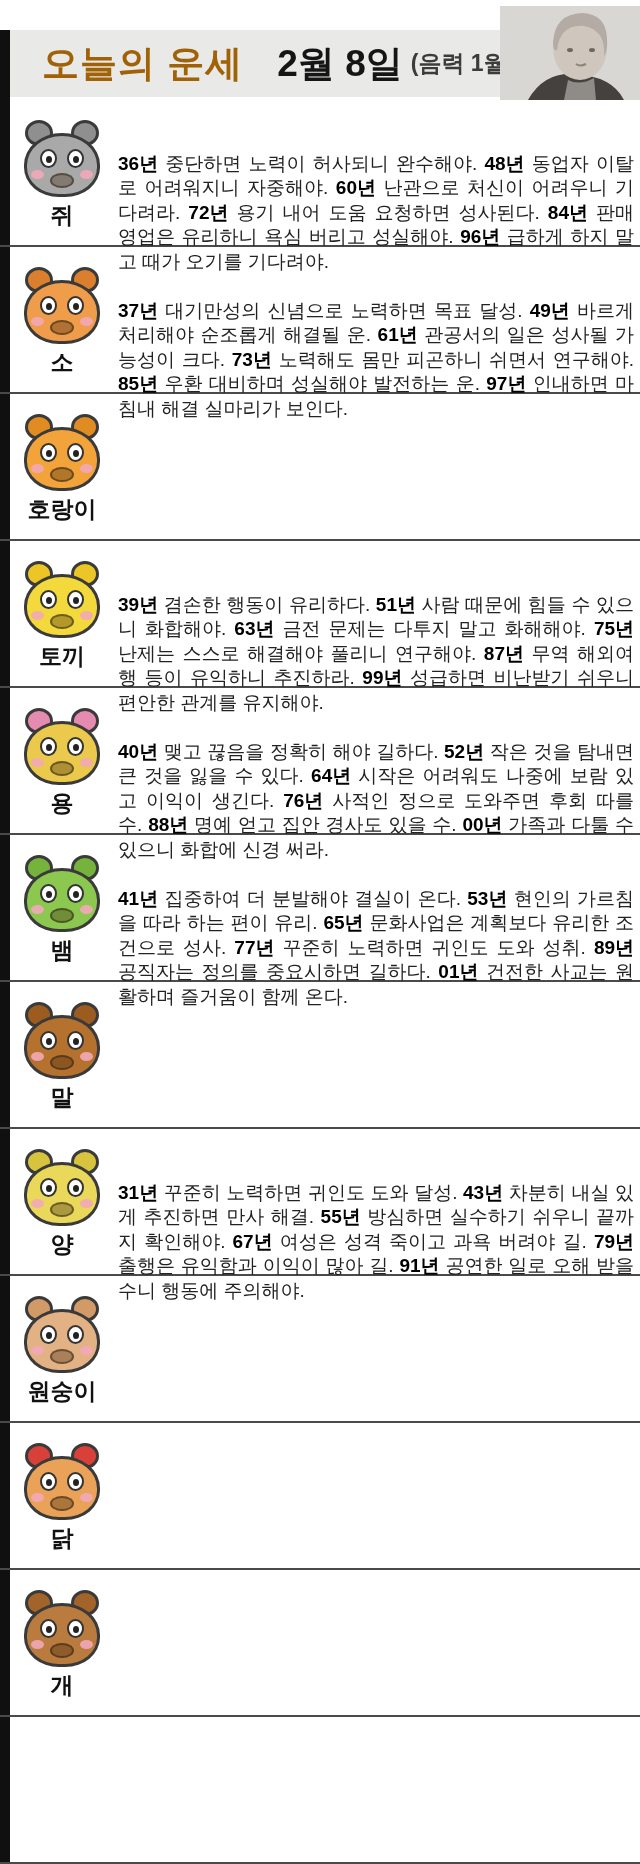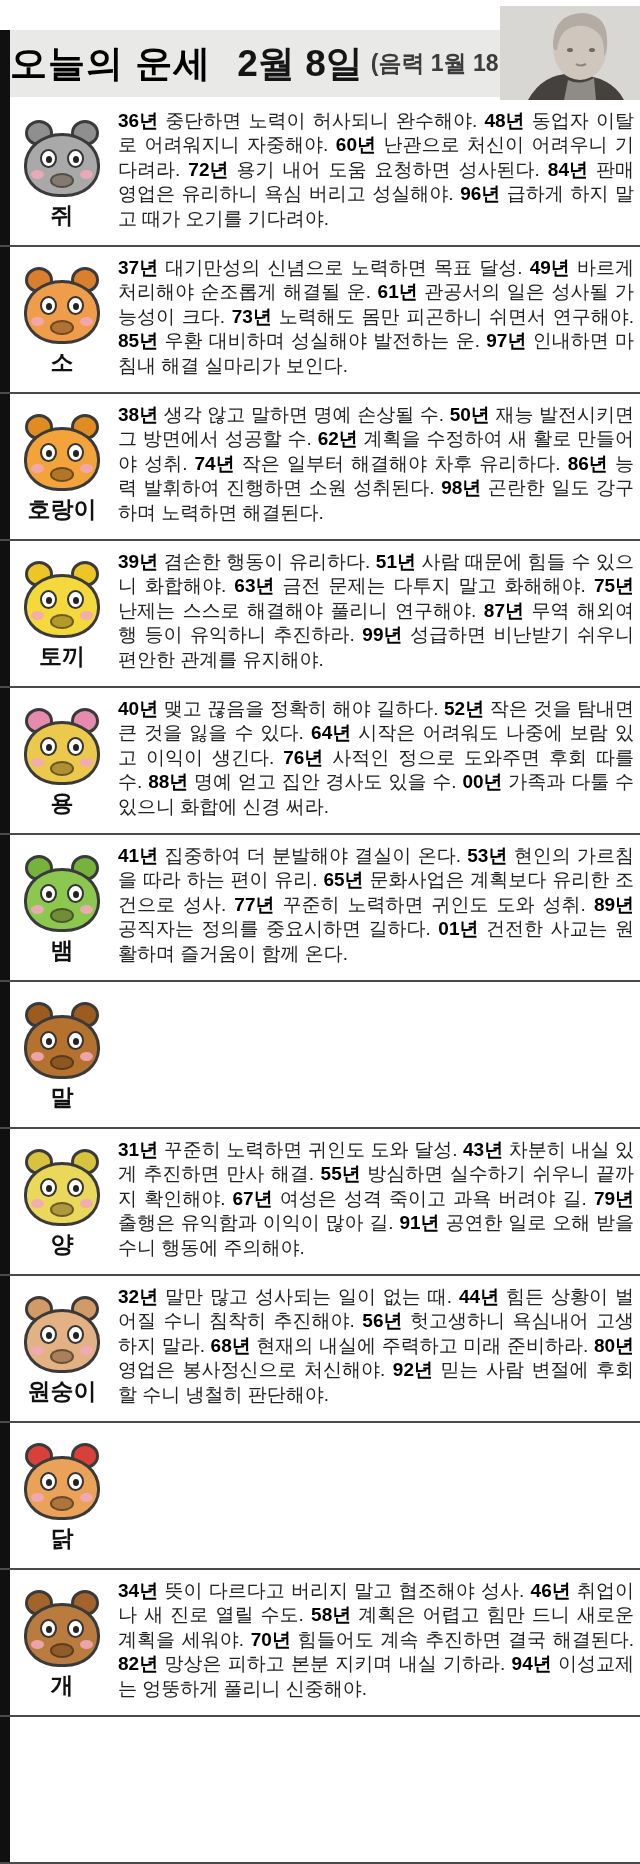--- a/index.html
+++ b/index.html
@@ -3,33 +3,33 @@
 <meta charset="utf-8">
 <style>
   html,body{margin:0;padding:0;background:#fff;}
   .page{position:relative;width:640px;height:1864px;background:#fff;overflow:hidden;
         font-family:"Liberation Sans","DejaVu Sans",sans-serif;color:#1a1a1a;}
   .left-bar{position:absolute;left:0;top:30px;width:10px;height:1834px;background:#101010;}
   
   .header{position:relative;height:100px;}
   .header-band{position:absolute;left:10px;top:30px;width:497px;height:67px;background:#e9e9e8;
                display:flex;align-items:center;}
-  .header-title{font-size:37px;font-weight:bold;color:#000000;letter-spacing:1px;white-space:nowrap;}
-  .header-date{font-size:37px;font-weight:bold;color:#151515;margin-left:26px;white-space:nowrap;}
+  .header-title{font-size:37px;font-weight:bold;color:#a16207;margin-left:32px;letter-spacing:1px;white-space:nowrap;}
+  .header-date{font-size:37px;font-weight:bold;color:#151515;margin-left:34px;white-space:nowrap;}
   .header-lunar{font-size:23px;font-weight:bold;color:#3c3c3c;margin-left:8px;white-space:nowrap;}
   .portrait{position:absolute;right:0;top:6px;width:140px;height:94px;}
   
   .sections{position:absolute;top:100px;left:0;width:640px;}
   .section{display:flex;height:147px;box-sizing:border-box;border-bottom:2px solid #4a4a4a;
            padding:6px 4px 4px 10px;}
   .icon-col{width:104px;flex:none;display:flex;flex-direction:column;align-items:center;
             justify-content:center;gap:4px;}
   .animal-name{font-size:23px;font-weight:bold;color:#111;line-height:1;}
   .fortune{flex:1;font-size:19px;line-height:24.4px;text-align:justify;word-break:break-all;
-           color:#222;padding:3px 2px 0 4px;}
+           color:#222;padding:3px 2px 0 4px;margin-top:43px;}
   .fortune b{font-weight:bold;color:#000;}
   
   .icon{position:relative;width:82px;height:80px;}
   .ear{position:absolute;top:0;width:28px;height:26px;border-radius:50%;
        border:3px solid #3a3a3a;box-sizing:border-box;}
   .ear.l{left:4px;}  .ear.r{right:4px;}
   .face{position:absolute;left:3px;top:13px;width:76px;height:64px;border-radius:50% 50% 46% 46%;
         border:3px solid #3a3a3a;box-sizing:border-box;}
   .eye{position:absolute;top:13px;width:17px;height:19px;background:#fff;border:2.5px solid #333;
        border-radius:50%;box-sizing:border-box;}
@@ -111,21 +111,20 @@
         <span class="face" style="background: rgb(242, 164, 58);">
           <span class="eye l"></span>
               <span class="eye r"></span>
           <span class="cheek l"></span>
               <span class="cheek r"></span>
           <span class="snout"></span>
         </span>
       </div>
       <div class="animal-name">호랑이</div>
     </div>
-    <div class="fortune"><b>38년</b> 생각 않고 말하면 명예 손상될 수. <b>50년</b> 재능 발전시키면 그 방면에서 성공할 수. <b>62년</b> 계획을 수정하여 새 활로 만들어야 성취. <b>74년</b> 작은 일부터 해결해야 차후 유리하다. <b>86년</b> 능력 발휘하여 진행하면 소원 성취된다. <b>98년</b> 곤란한 일도 강구하며 노력하면 해결된다.</div>
   </section>
 
   <section class="section">
     <div class="icon-col">
       <div class="icon">
         <span class="ear l" style="background: rgb(236, 197, 38);"></span>
             <span class="ear r" style="background: rgb(236, 197, 38);"></span>
         <span class="face" style="background: rgb(243, 217, 59);">
           <span class="eye l"></span>
               <span class="eye r"></span>
@@ -218,21 +217,20 @@
         <span class="face" style="background: rgb(227, 178, 132);">
           <span class="eye l"></span>
               <span class="eye r"></span>
           <span class="cheek l"></span>
               <span class="cheek r"></span>
           <span class="snout"></span>
         </span>
       </div>
       <div class="animal-name">원숭이</div>
     </div>
-    <div class="fortune"><b>32년</b> 말만 많고 성사되는 일이 없는 때. <b>44년</b> 힘든 상황이 벌어질 수니 침착히 추진해야. <b>56년</b> 헛고생하니 욕심내어 고생하지 말라. <b>68년</b> 현재의 내실에 주력하고 미래 준비하라. <b>80년</b> 영업은 봉사정신으로 처신해야. <b>92년</b> 믿는 사람 변절에 후회할 수니 냉철히 판단해야.</div>
   </section>
 
   <section class="section">
     <div class="icon-col">
       <div class="icon">
         <span class="ear l" style="background: rgb(216, 65, 58);"></span>
             <span class="ear r" style="background: rgb(216, 65, 58);"></span>
         <span class="face" style="background: rgb(233, 162, 88);">
           <span class="eye l"></span>
               <span class="eye r"></span>
@@ -253,19 +251,18 @@
         <span class="face" style="background: rgb(186, 123, 62);">
           <span class="eye l"></span>
               <span class="eye r"></span>
           <span class="cheek l"></span>
               <span class="cheek r"></span>
           <span class="snout"></span>
         </span>
       </div>
       <div class="animal-name">개</div>
     </div>
-    <div class="fortune"><b>34년</b> 뜻이 다르다고 버리지 말고 협조해야 성사. <b>46년</b> 취업이나 새 진로 열릴 수도. <b>58년</b> 계획은 어렵고 힘만 드니 새로운 계획을 세워야. <b>70년</b> 힘들어도 계속 추진하면 결국 해결된다. <b>82년</b> 망상은 피하고 본분 지키며 내실 기하라. <b>94년</b> 이성교제는 엉뚱하게 풀리니 신중해야.</div>
   </section>
 
   <section class="section">
   </section>
 </div>
 </div>
 
 </body></html>

